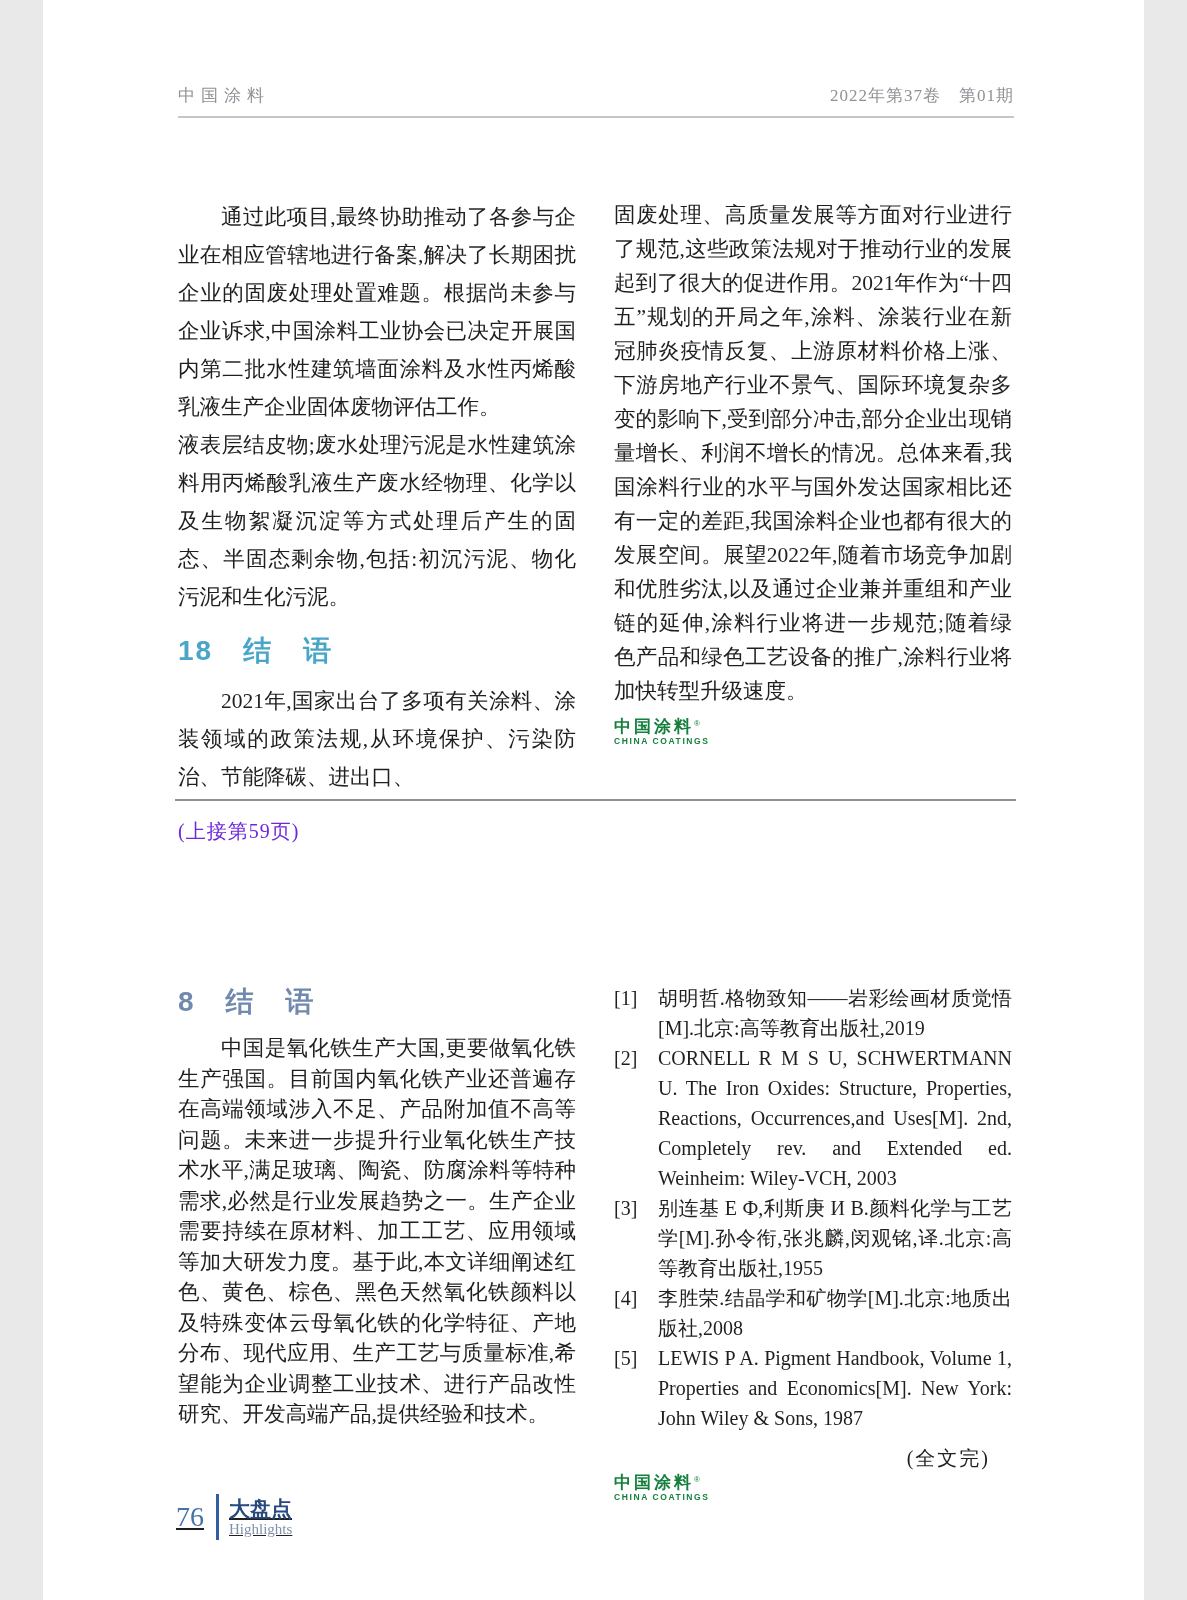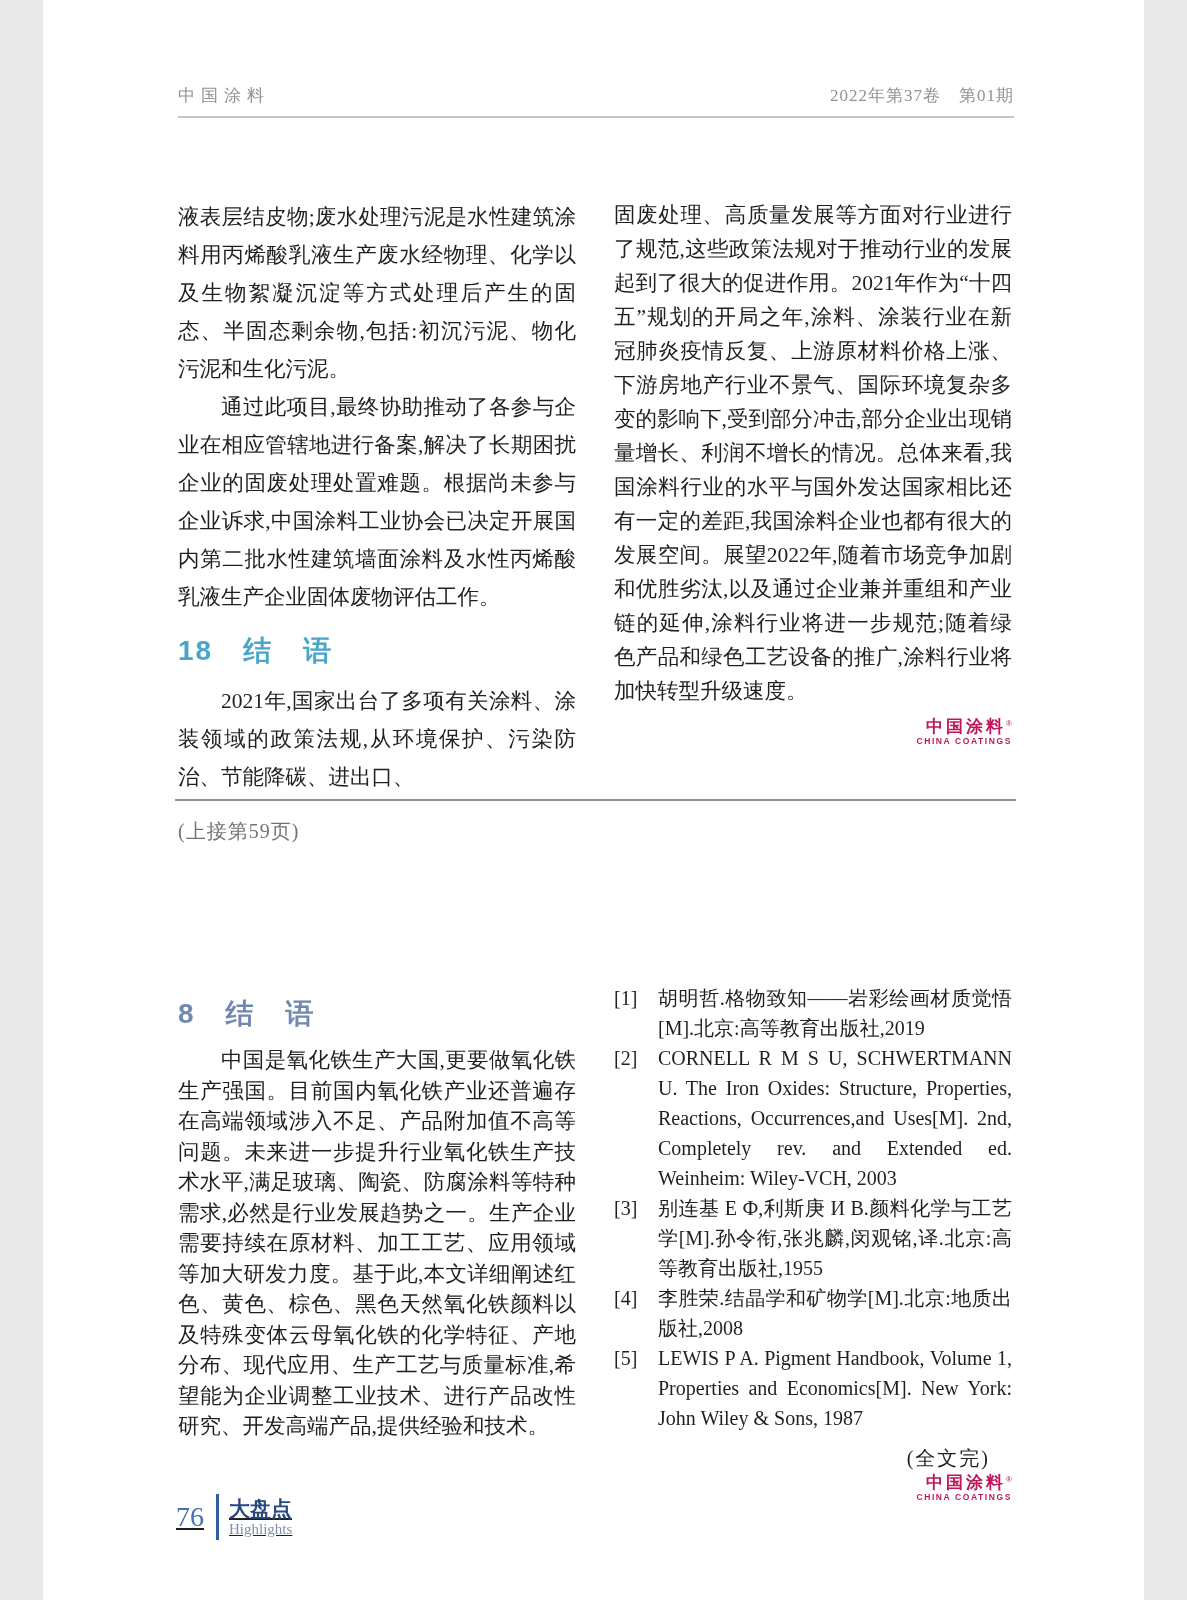--- a/index.html
+++ b/index.html
@@ -43,37 +43,37 @@
     font-family:"Liberation Sans","DejaVu Sans",sans-serif;
     font-weight:bold;
     font-size:28px;
     margin:16px 0 12px 0;
     letter-spacing:2px;
   }
   .teal{color:#4aa6c8;}
   .slate{color:#7189ae;}
   
   .logo{
-    text-align:right;
-    color:#be185d;
+    text-align:left;
+    color:#15803d;
     font-family:"Liberation Sans","DejaVu Sans",sans-serif;
     margin-top:10px;
     line-height:1.1;
   }
   .logo .zh{font-size:17px;font-weight:bold;letter-spacing:3px;}
   .logo .mark{font-size:8px;vertical-align:super;}
   .logo .en{font-size:8.5px;letter-spacing:1.6px;font-weight:bold;}
   
   .divider{
     position:absolute;top:799px;left:132px;right:128px;
     height:2px;background:#8f9194;
   }
   .cont-note{
     position:absolute;top:818px;left:135px;
-    font-size:20px;letter-spacing:1px;color:#737373;
+    font-size:20px;letter-spacing:1px;color:#6d28d9;
   }
   
   .bottom-article{
     position:absolute;top:983px;left:135px;right:132px;
     display:flex;gap:38px;
   }
   .refs-title{
     text-align:center;
     font-weight:bold;
     font-size:21px;
@@ -115,42 +115,42 @@
 
 <div class="page">
 
   <div class="header">
     <span class="jtitle">中国涂料</span>
     <span class="issue">2022年第37卷　第01期</span>
   </div>
 
   <div class="top-article">
     <div class="col">
+      <p class="body-text lh-left indent">通过此项目,最终协助推动了各参与企业在相应管辖地进行备案,解决了长期困扰企业的固废处理处置难题。根据尚未参与企业诉求,中国涂料工业协会已决定开展国内第二批水性建筑墙面涂料及水性丙烯酸乳液生产企业固体废物评估工作。</p>
       <p class="body-text lh-left">液表层结皮物;废水处理污泥是水性建筑涂料用丙烯酸乳液生产废水经物理、化学以及生物絮凝沉淀等方式处理后产生的固态、半固态剩余物,包括:初沉污泥、物化污泥和生化污泥。</p>
-      <p class="body-text lh-left indent">通过此项目,最终协助推动了各参与企业在相应管辖地进行备案,解决了长期困扰企业的固废处理处置难题。根据尚未参与企业诉求,中国涂料工业协会已决定开展国内第二批水性建筑墙面涂料及水性丙烯酸乳液生产企业固体废物评估工作。</p>
       <div class="sec-heading teal">18　结　语</div>
       <p class="body-text lh-left indent">2021年,国家出台了多项有关涂料、涂装领域的政策法规,从环境保护、污染防治、节能降碳、进出口、</p>
     </div>
     <div class="col">
       <p class="body-text lh-right">固废处理、高质量发展等方面对行业进行了规范,这些政策法规对于推动行业的发展起到了很大的促进作用。2021年作为“十四五”规划的开局之年,涂料、涂装行业在新冠肺炎疫情反复、上游原材料价格上涨、下游房地产行业不景气、国际环境复杂多变的影响下,受到部分冲击,部分企业出现销量增长、利润不增长的情况。总体来看,我国涂料行业的水平与国外发达国家相比还有一定的差距,我国涂料企业也都有很大的发展空间。展望2022年,随着市场竞争加剧和优胜劣汰,以及通过企业兼并重组和产业链的延伸,涂料行业将进一步规范;随着绿色产品和绿色工艺设备的推广,涂料行业将加快转型升级速度。</p>
       <div class="logo">
         <div>
           <span class="zh">中国涂料</span><span class="mark">®</span>
         </div>
         <div class="en">CHINA COATINGS</div>
       </div>
     </div>
   </div>
 
   <div class="divider"></div>
   <div class="cont-note">(上接第59页)</div>
 
   <div class="bottom-article">
     <div class="col">
-      <div class="sec-heading slate" style="margin-top:12px;">8　结　语</div>
+      <div class="sec-heading slate" style="margin-top:0;">8　结　语</div>
       <p class="body-text lh-bottom indent">中国是氧化铁生产大国,更要做氧化铁生产强国。目前国内氧化铁产业还普遍存在高端领域涉入不足、产品附加值不高等问题。未来进一步提升行业氧化铁生产技术水平,满足玻璃、陶瓷、防腐涂料等特种需求,必然是行业发展趋势之一。生产企业需要持续在原材料、加工工艺、应用领域等加大研发力度。基于此,本文详细阐述红色、黄色、棕色、黑色天然氧化铁颜料以及特殊变体云母氧化铁的化学特征、产地分布、现代应用、生产工艺与质量标准,希望能为企业调整工业技术、进行产品改性研究、开发高端产品,提供经验和技术。</p>
     </div>
     <div class="col">
 
       <div class="ref-item">
         <span class="ref-num">[1]</span>
         <span class="ref-text">胡明哲.格物致知——岩彩绘画材质觉悟[M].北京:高等教育出版社,2019</span>
       </div>
       <div class="ref-item">
         <span class="ref-num">[2]</span>

